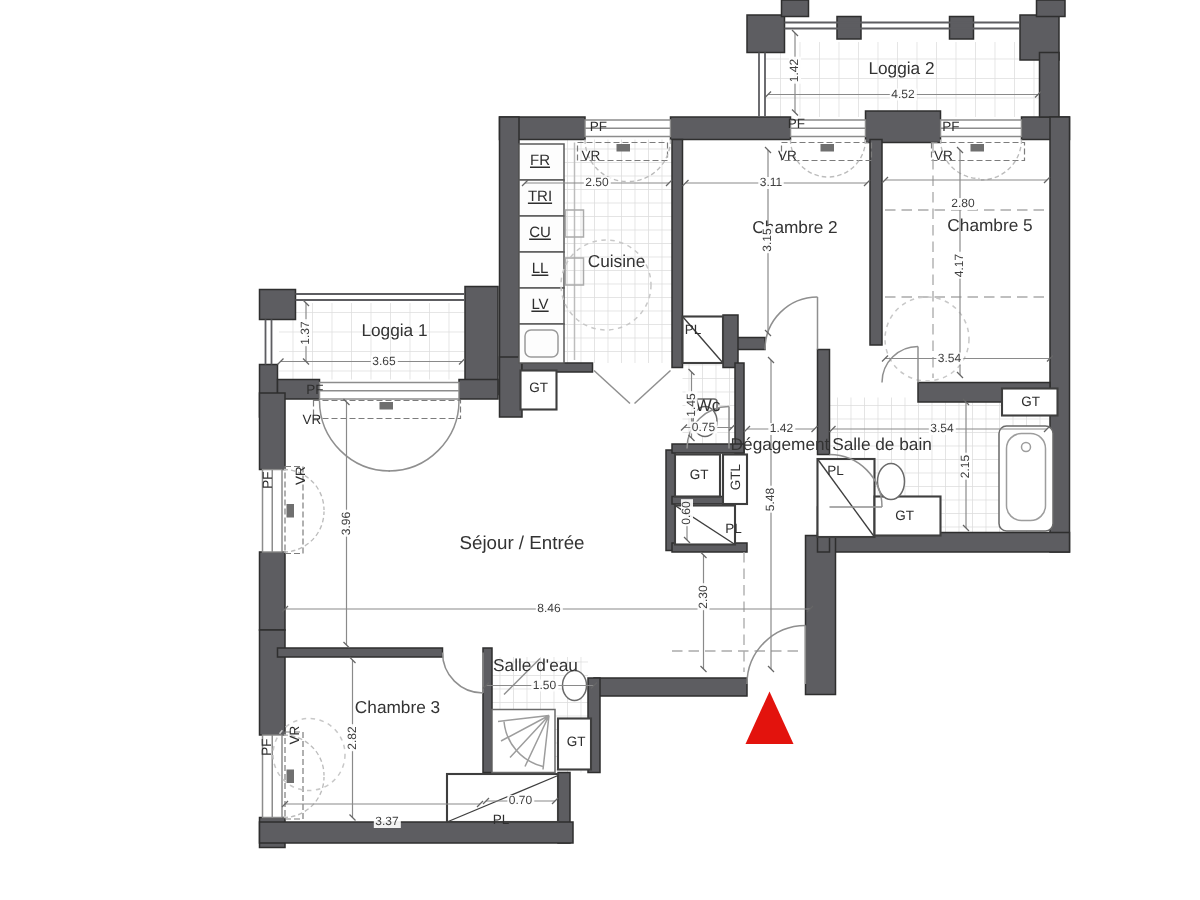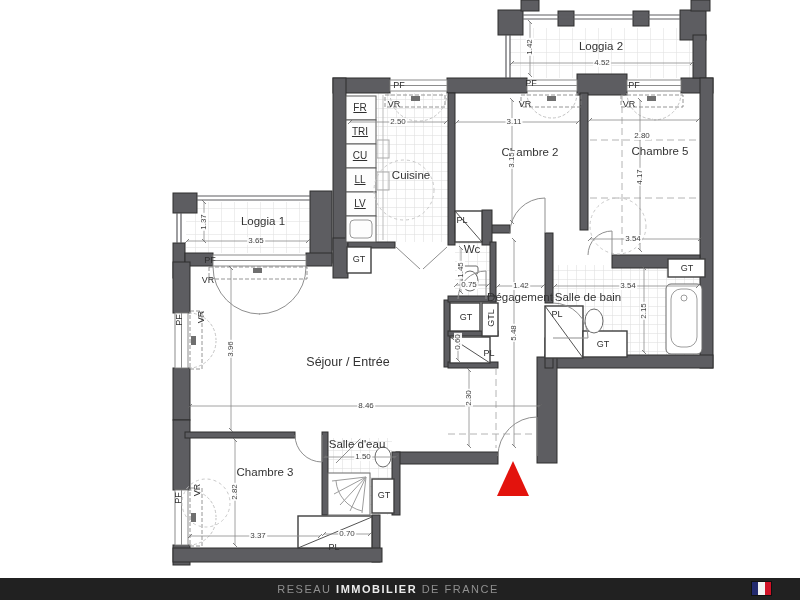--- a/index.html
+++ b/index.html
@@ -259,21 +259,21 @@
   <polygon points="513,461 497,496 529,496" fill="#e3130d"></polygon>
 </svg>
 
 <div>
 
   <div class="lbl room" style="left:601px;top:47px">Loggia 2</div>
   <div class="lbl room" style="left:660px;top:152px">Chambre 5</div>
   <div class="lbl room" style="left:530px;top:153px">Chambre 2</div>
   <div class="lbl room" style="left:411px;top:176px">Cuisine</div>
   <div class="lbl room" style="left:263px;top:222px">Loggia 1</div>
-  <div class="lbl room" style="left:472px;top:250px">Wc</div>
+  <div class="lbl room" style="left:472px;top:272px">Wc</div>
   <div class="lbl room" style="left:520px;top:298px">Dégagement</div>
   <div class="lbl room" style="left:588px;top:298px">Salle de bain</div>
   <div class="lbl room big" style="left:348px;top:362px">Séjour / Entrée</div>
   <div class="lbl room" style="left:357px;top:445px">Salle d'eau</div>
   <div class="lbl room" style="left:265px;top:473px">Chambre 3</div>
 
   <div class="lbl dim" style="left:602px;top:63px">4.52</div>
   <div class="lbl dim v" style="left:530px;top:47px">1.42</div>
   <div class="lbl dim" style="left:398px;top:122px">2.50</div>
   <div class="lbl dim" style="left:514px;top:122px">3.11</div>
@@ -288,21 +288,21 @@
   <div class="lbl dim" style="left:521px;top:286px">1.42</div>
   <div class="lbl dim" style="left:628px;top:286px">3.54</div>
   <div class="lbl dim v" style="left:644px;top:311px">2.15</div>
   <div class="lbl dim v" style="left:514px;top:333px">5.48</div>
   <div class="lbl dim v" style="left:458px;top:342px">0.60</div>
   <div class="lbl dim v" style="left:231px;top:349px">3.96</div>
   <div class="lbl dim" style="left:366px;top:406px">8.46</div>
   <div class="lbl dim v" style="left:469px;top:398px">2.30</div>
   <div class="lbl dim" style="left:363px;top:457px">1.50</div>
   <div class="lbl dim v" style="left:235px;top:492px">2.82</div>
-  <div class="lbl dim" style="left:258px;top:536px">3.37</div>
+  <div class="lbl dim" style="left:258px;top:548px">3.37</div>
   <div class="lbl dim" style="left:347px;top:534px">0.70</div>
 
   <div class="lbl eq" style="left:360px;top:108px">FR</div>
   <div class="lbl eq" style="left:360px;top:132px">TRI</div>
   <div class="lbl eq" style="left:360px;top:156px">CU</div>
   <div class="lbl eq" style="left:360px;top:180px">LL</div>
   <div class="lbl eq" style="left:360px;top:204px">LV</div>
   <div class="lbl mark" style="left:399px;top:85px">PF</div>
   <div class="lbl mark" style="left:531px;top:83px">PF</div>
   <div class="lbl mark" style="left:634px;top:85px">PF</div>
@@ -320,26 +320,14 @@
   <div class="lbl mark" style="left:603px;top:344px">GT</div>
   <div class="lbl mark" style="left:687px;top:268px">GT</div>
   <div class="lbl mark" style="left:384px;top:495px">GT</div>
   <div class="lbl mark v" style="left:491px;top:318px">GTL</div>
   <div class="lbl mark" style="left:462px;top:220px">PL</div>
   <div class="lbl mark" style="left:489px;top:353px">PL</div>
   <div class="lbl mark" style="left:557px;top:314px">PL</div>
   <div class="lbl mark" style="left:334px;top:547px">PL</div>
 </div>
 
-<div class="footer">
-  <div class="brand">
-    <span>RESEAU</span>
-    <b>IMMOBILIER</b>
-    <span>DE FRANCE</span>
-  </div>
-  <div class="flag">
-    <span class="fb"></span>
-    <span class="fw"></span>
-    <span class="fr"></span>
-  </div>
+
 </div>
 
-</div>
-
 </body></html>

